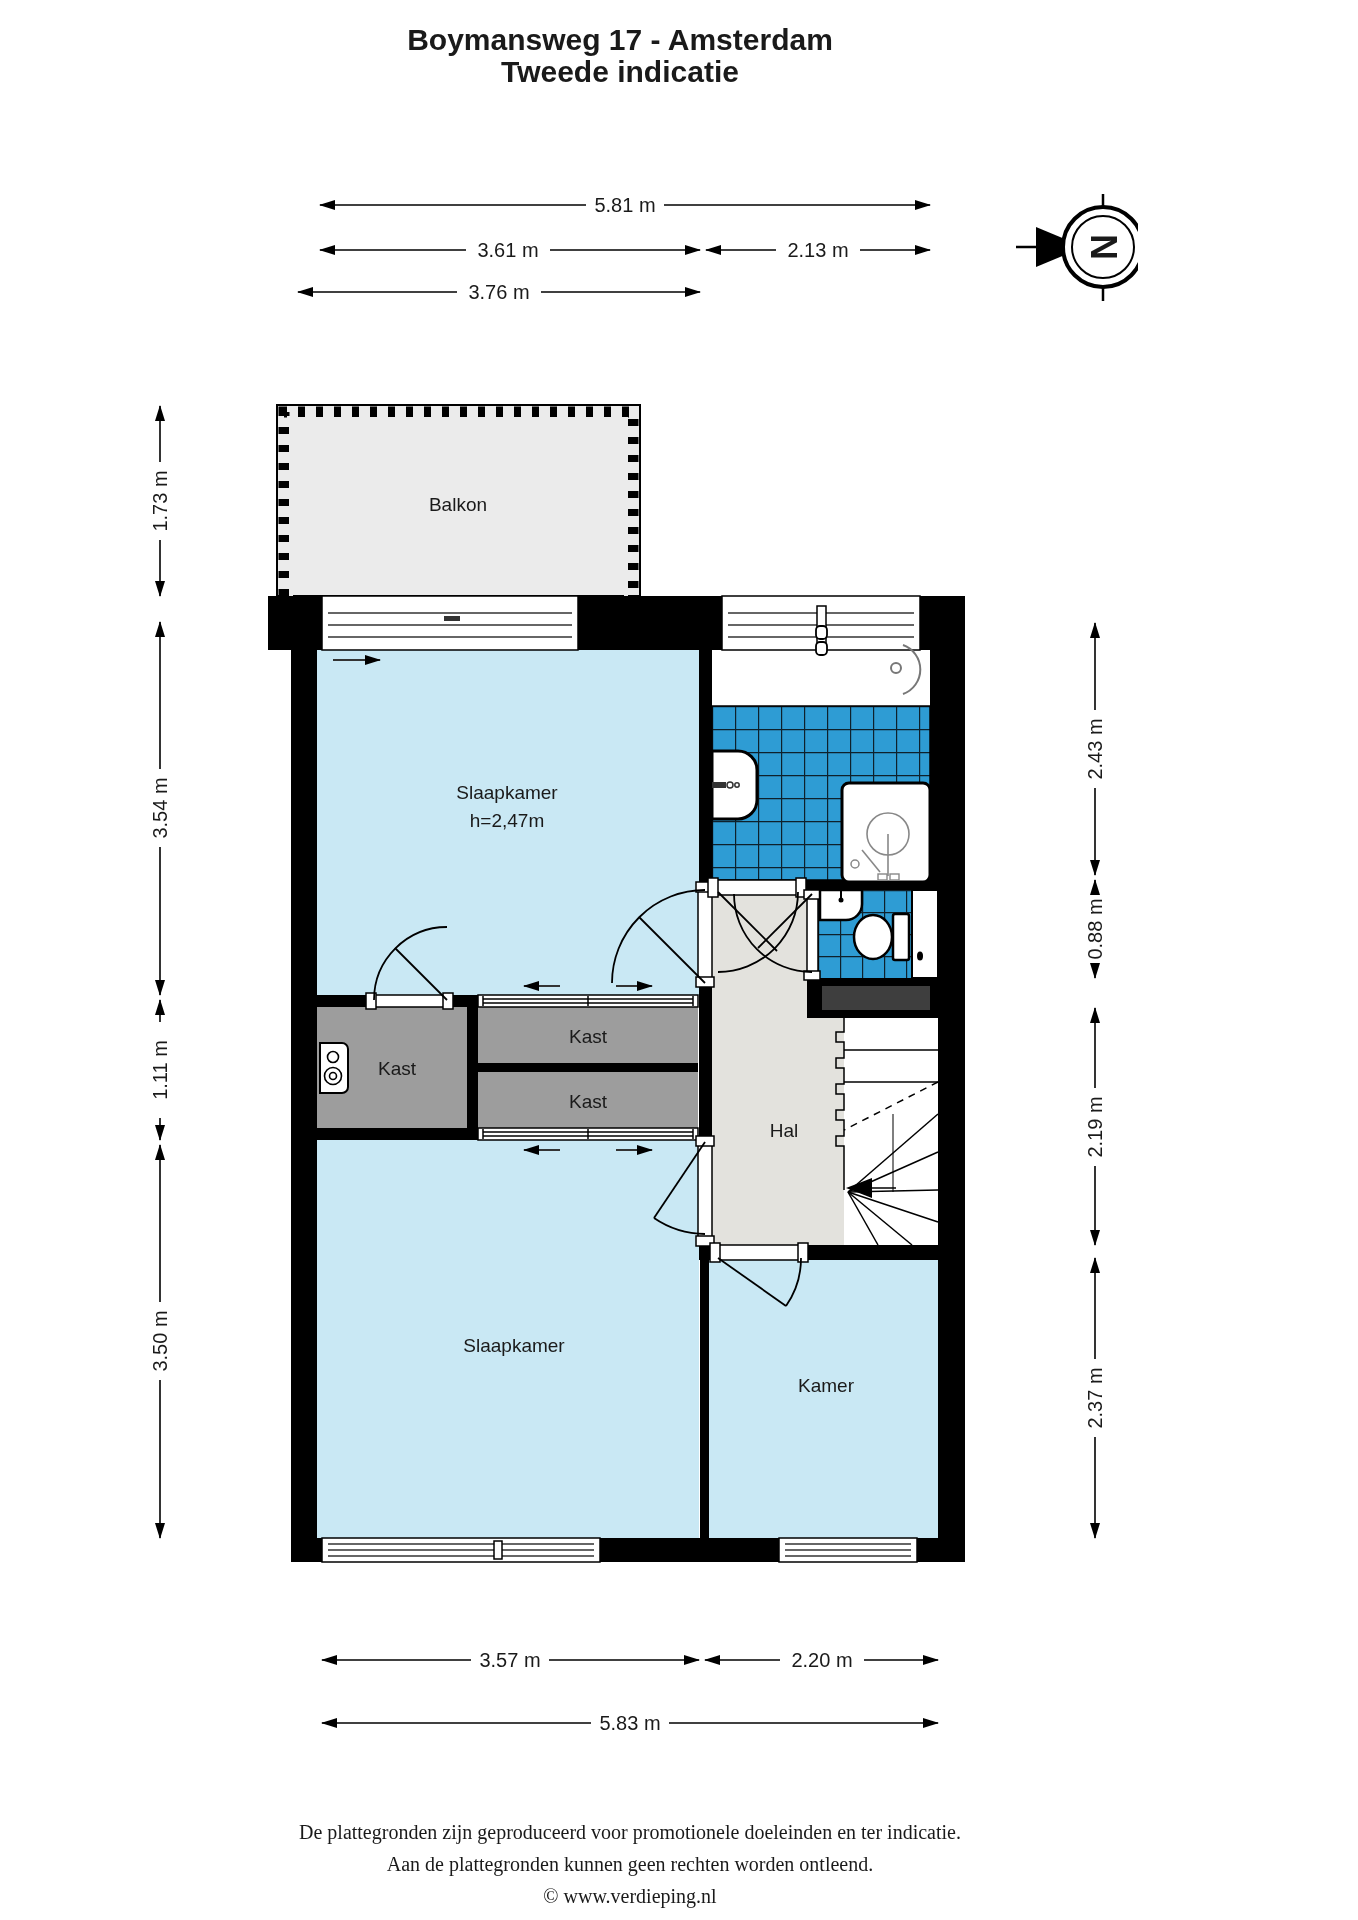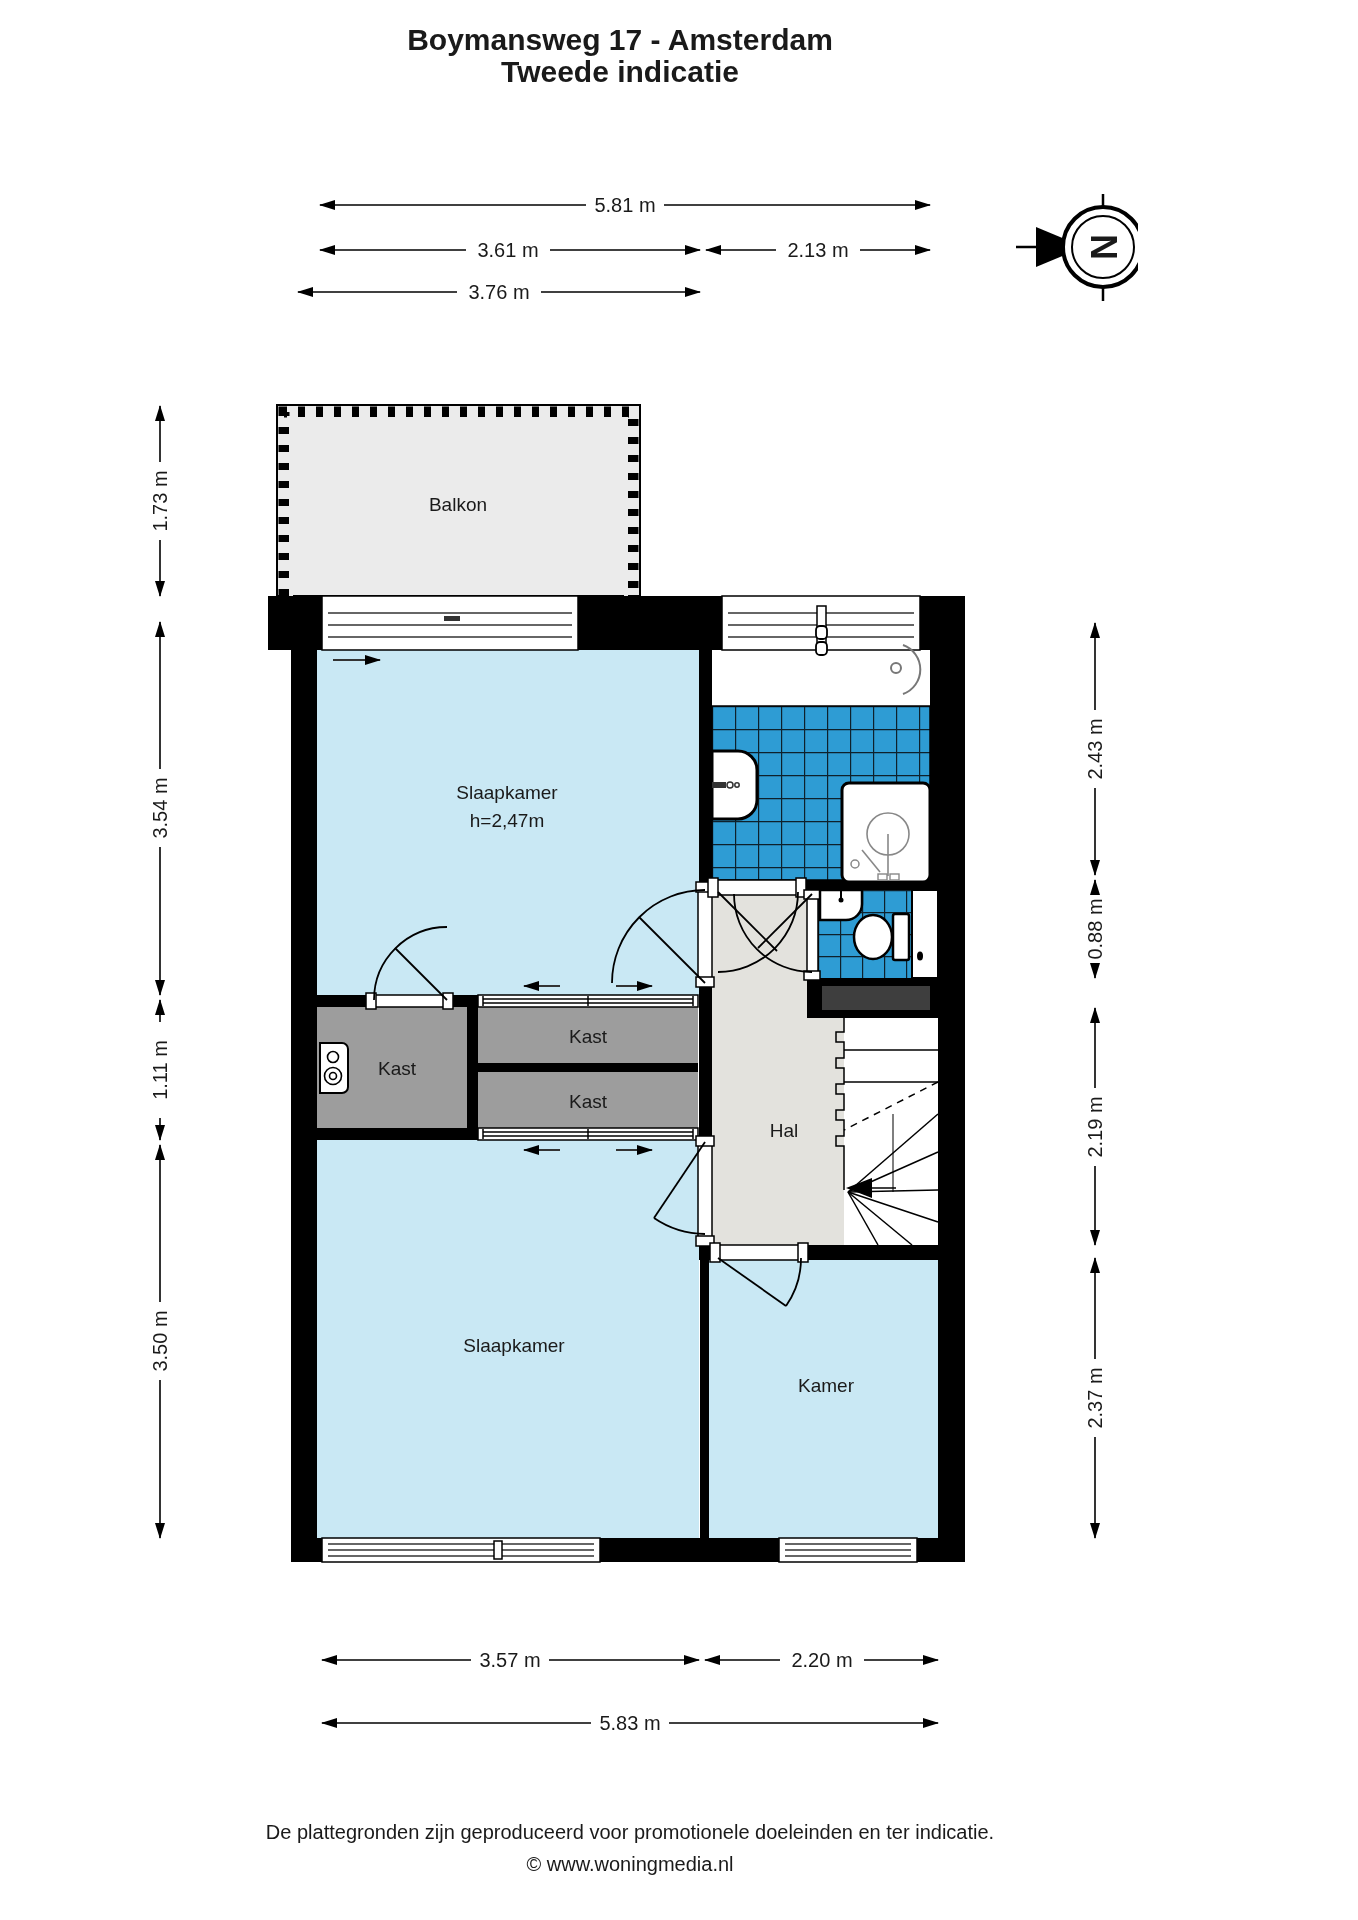--- a/index.html
+++ b/index.html
@@ -1,21 +1,21 @@
 <!DOCTYPE html>
 <html><head>
 <meta charset="utf-8">
 <style>
   html,body{margin:0;padding:0;background:#ffffff;}
   .page{position:relative;width:1138px;height:1920px;background:#fff;
         font-family:"Liberation Sans", sans-serif;color:#111;overflow:hidden;}
   .title{position:absolute;top:24px;left:0;width:1240px;text-align:center;
          font-size:30px;font-weight:bold;line-height:32px;color:#1a1a1a;}
   .footer{position:absolute;top:1816px;left:0;width:1260px;text-align:center;
-          font-size:20px;line-height:32px;color:#1a1a1a;}
+          font-size:20px;line-height:32px;color:#1a1a1a;font-family:Liberation Serif, serif;}
   svg text{font-family:"Liberation Sans", sans-serif;fill:#1a1a1a;}
   svg .dim{font-size:20px;}
   svg .room{font-size:19px;}
 </style>
 </head>
 <body>
 
 <div class="page">
 
   <div class="title">
@@ -380,16 +380,17 @@
       <g>
         <line x1="322" y1="1723" x2="591" y2="1723" marker-start="url(#arr)"></line>
         <line x1="669" y1="1723" x2="938" y2="1723" marker-end="url(#arr)"></line>
         <text class="dim" x="630" y="1730" text-anchor="middle" stroke="none">5.83 m</text>
       </g>
     </g>
   </svg>
 
   <div class="footer">
     <div>De plattegronden zijn geproduceerd voor promotionele doeleinden en ter indicatie.</div>
-    <div>© www.woningmedia.nl</div>
+    <div>Aan de plattegronden kunnen geen rechten worden ontleend.</div>
+    <div>© www.verdieping.nl</div>
   </div>
 
 </div>
 
 </body></html>

